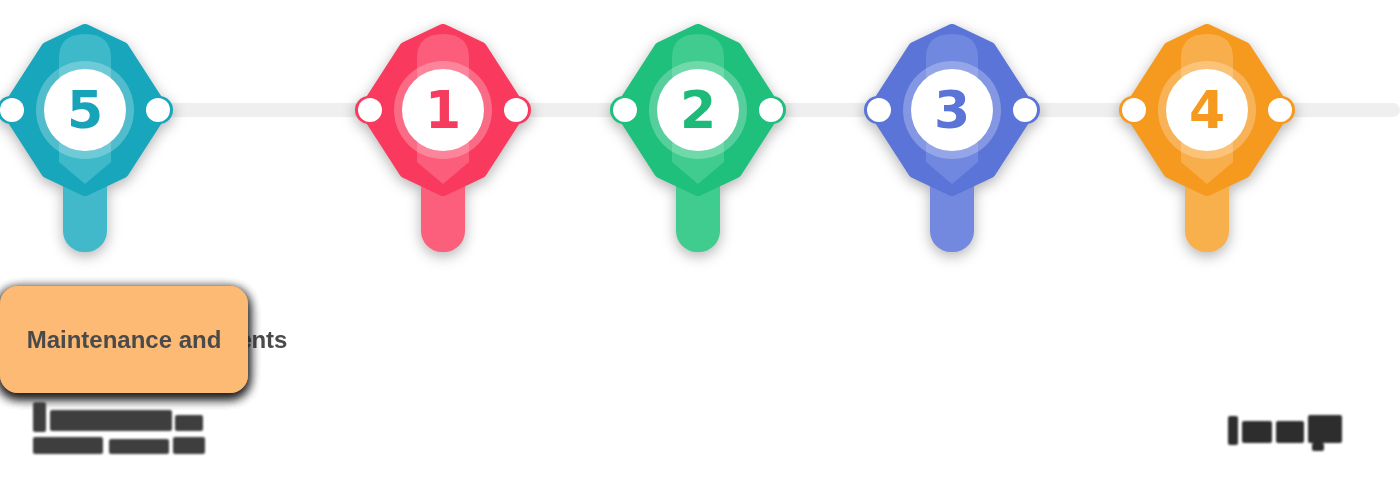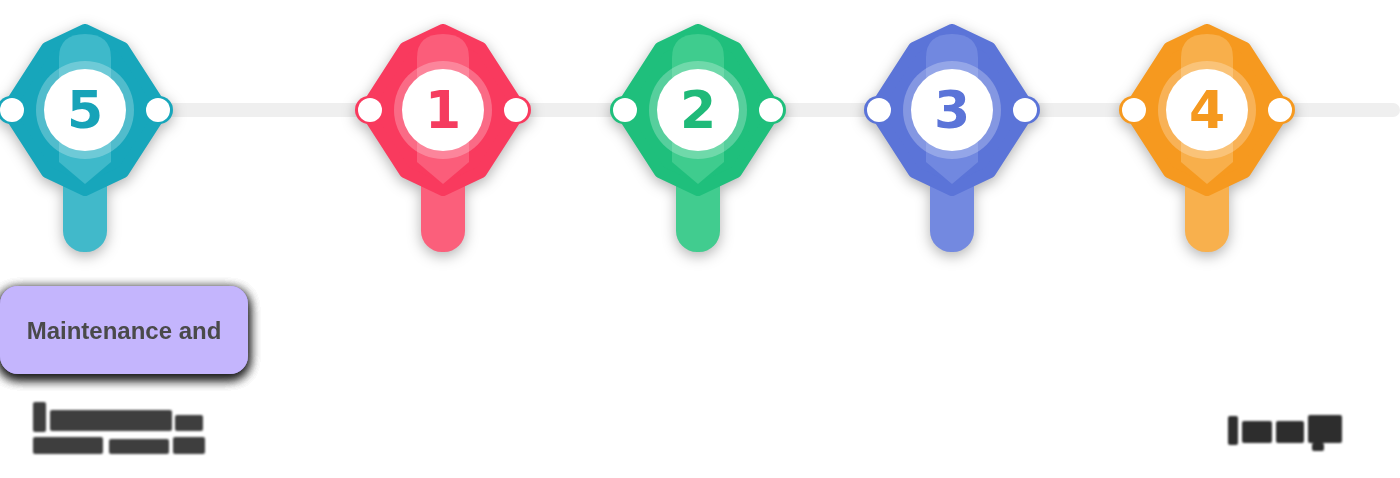--- a/index.html
+++ b/index.html
@@ -35,24 +35,24 @@
   .disc{fill:#ffffff;}
   .num{
     fill:var(--num);
     font-family:"DejaVu Sans","Liberation Sans",sans-serif;
     font-size:52px;font-weight:700;text-anchor:middle;
   }
   .dot{fill:#ffffff;}
 
   
   .label-box{
-    position:absolute;top:286px;width:248px;height:88px;
-    background:#c4b5fd;border-radius:18px;
+    position:absolute;top:286px;width:248px;height:107px;
+    background:#fdba74;border-radius:18px;
     box-shadow:0 4px 12px rgba(0,0,0,.42);
-    display:flex;flex-direction:column;align-items:center;justify-content:center;
+    display:flex;align-items:center;justify-content:center;
     z-index:1;
   }
   .label-box:nth-of-type(1){left:64px;}
   .label-box:nth-of-type(2){left:319px;}
   .label-box:nth-of-type(3){left:574px;}
   .label-box:nth-of-type(4){left:828px;}
   .label-box:nth-of-type(5){left:1083px;}
   .label-line{
     display:block;color:#4A4A4A;font-size:24px;font-weight:600;
     line-height:31px;text-align:center;white-space:nowrap;

